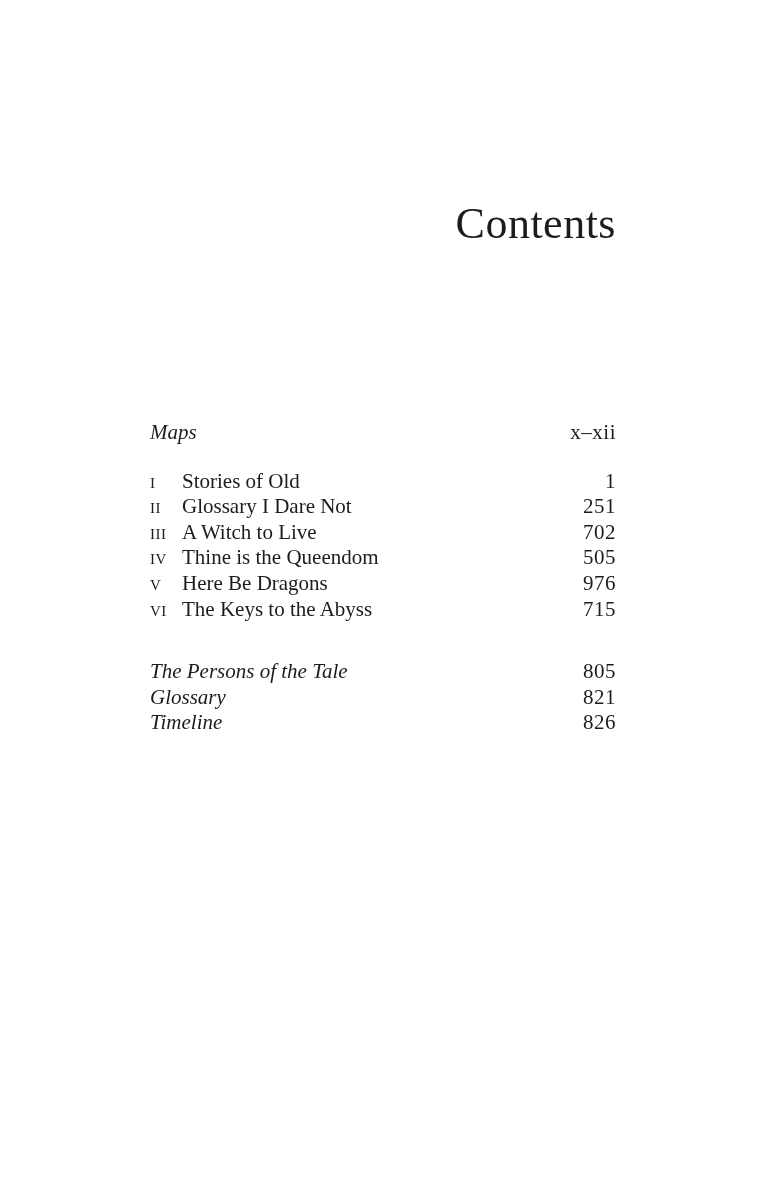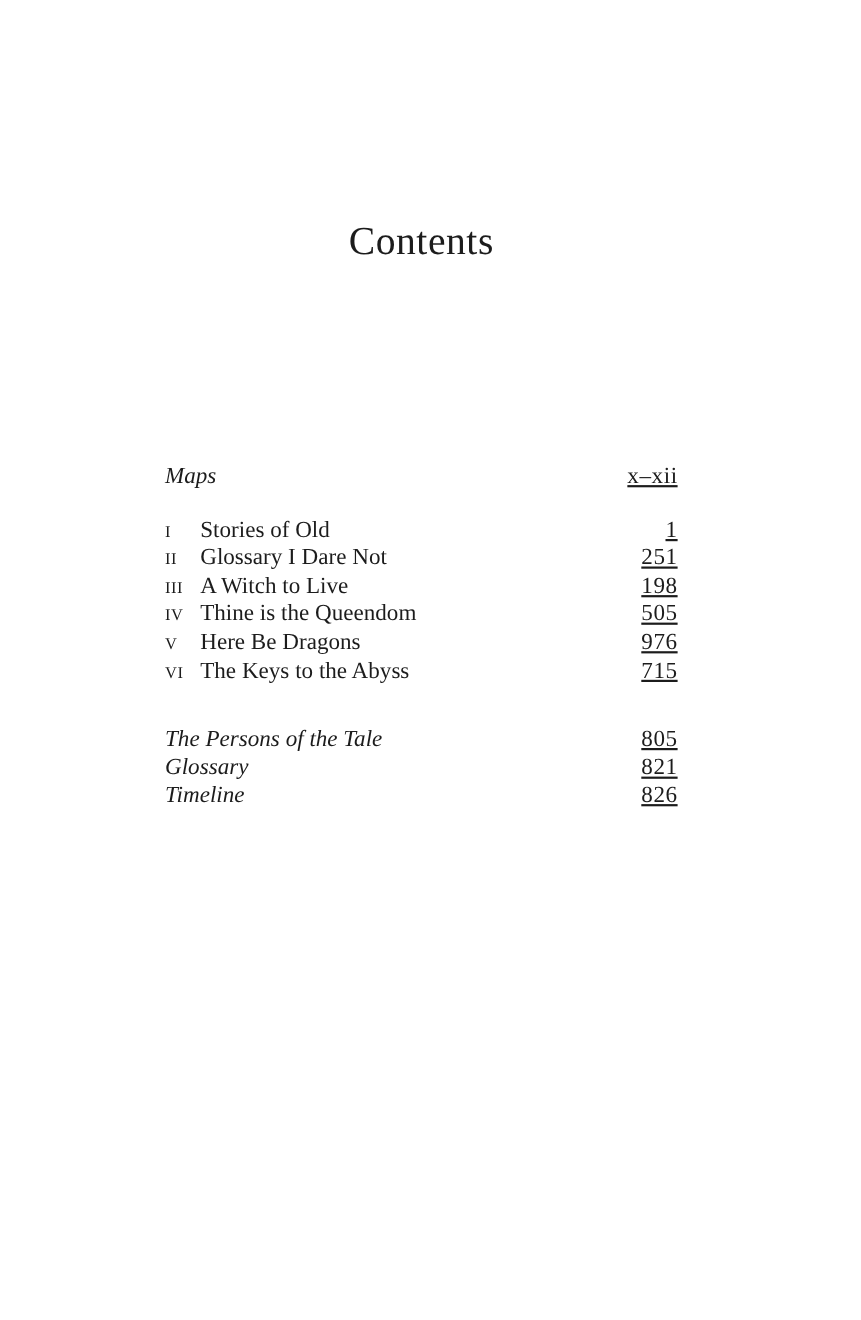--- a/index.html
+++ b/index.html
@@ -14,22 +14,22 @@
     background: #ffffff;
     color: #1c1c1c;
     font-family: "Liberation Serif", "DejaVu Serif", serif;
     overflow: hidden;
   }
   .page-title {
     position: absolute;
     top: 200px;
     left: 150px;
     width: 466px;
-    text-align: center;
-    font-size: 36px;
+    text-align: right;
+    font-size: 44px;
     font-weight: 400;
     letter-spacing: 0.5px;
     line-height: 1.1;
   }
   .toc {
     position: absolute;
     top: 420px;
     left: 150px;
     width: 466px;
     font-size: 21px;
@@ -51,21 +51,20 @@
     font-variant: small-caps;
     letter-spacing: 0.5px;
   }
   .chapter-row .entry-title {
     flex: 1 1 auto;
   }
   .page-num {
     flex: 0 0 auto;
     text-align: right;
     letter-spacing: 0.5px;
-    text-decoration: underline;
   }
   .spacer-sm { height: 23px; }
   .spacer-md { height: 37px; }
 </style>
 </head>
 <body>
 
 <div class="book-page">
 
   <div class="page-title">Contents</div>
@@ -85,21 +84,21 @@
       <span class="page-num">1</span>
     </div>
     <div class="row chapter-row">
       <span class="numeral">II</span>
       <span class="entry-title">Glossary I Dare Not</span>
       <span class="page-num">251</span>
     </div>
     <div class="row chapter-row">
       <span class="numeral">III</span>
       <span class="entry-title">A Witch to Live</span>
-      <span class="page-num">198</span>
+      <span class="page-num">702</span>
     </div>
     <div class="row chapter-row">
       <span class="numeral">IV</span>
       <span class="entry-title">Thine is the Queendom</span>
       <span class="page-num">505</span>
     </div>
     <div class="row chapter-row">
       <span class="numeral">V</span>
       <span class="entry-title">Here Be Dragons</span>
       <span class="page-num">976</span>

